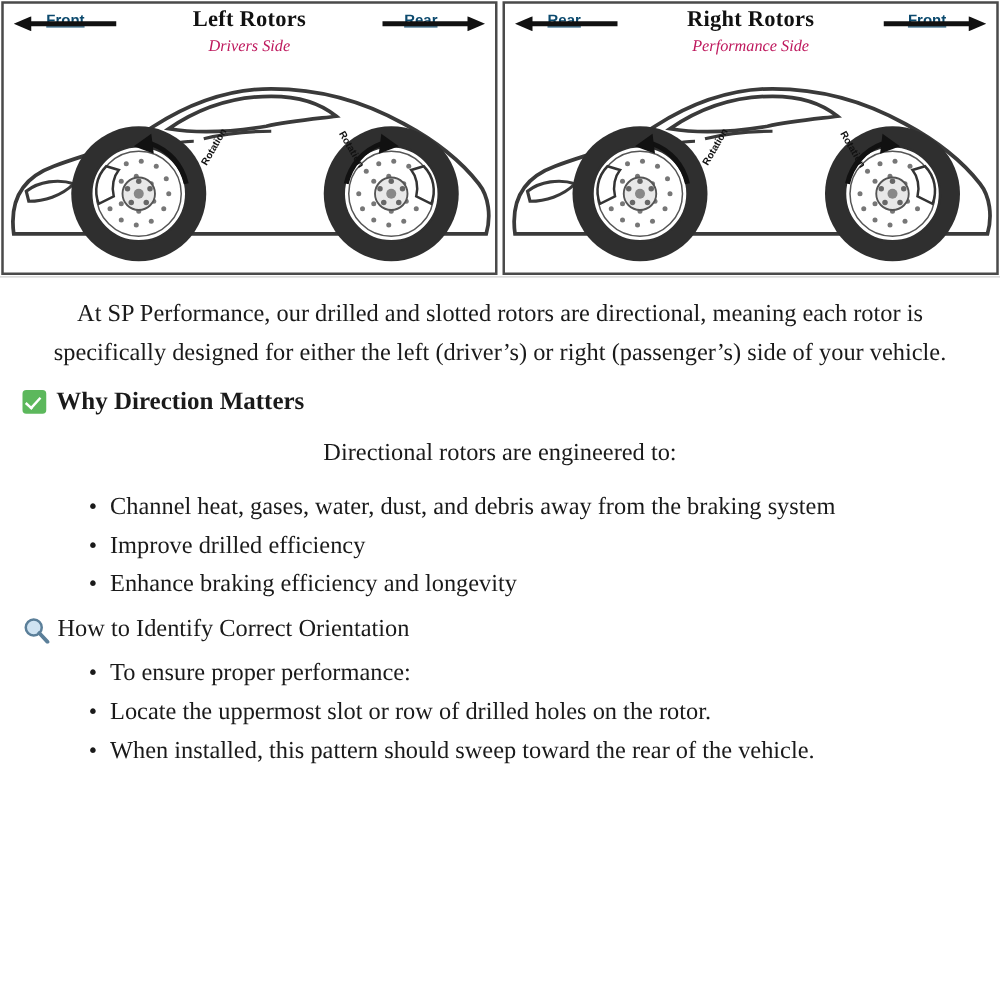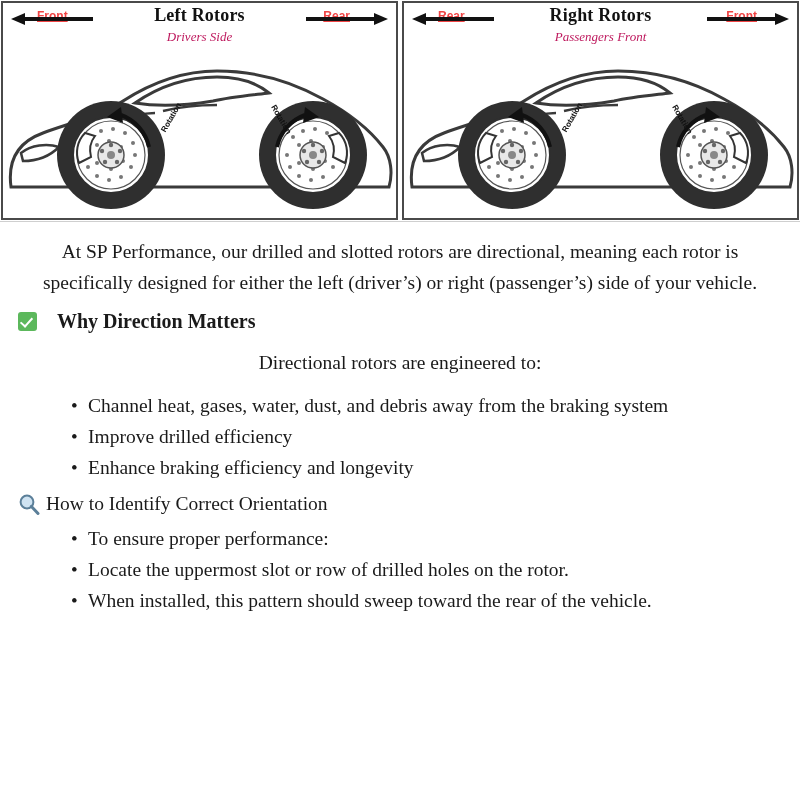--- a/index.html
+++ b/index.html
@@ -63,21 +63,21 @@
     font-size: 13px;
     color: #be185d;
   }
 
   .dir-tag {
     position: absolute;
     top: 6px;
     font-size: 12px;
     font-weight: bold;
     font-family: "Liberation Sans", sans-serif;
-    color: #ef4444;
+    color: #0c4a6e;
     text-decoration: underline;
   }
   .dir-arrow {
     position: absolute;
     top: 10px;
     height: 12px;
   }
 
   .car-svg {
     position: absolute;
@@ -105,21 +105,21 @@
     line-height: 31px;
     margin: 0 0 12px 0;
     text-align: center;
   }
   .heading {
     font-size: 20px;
     font-weight: bold;
     margin: 6px 0 14px 0;
     display: flex;
     align-items: center;
-    gap: 20px;
+    gap: 8px;
   }
   .check-badge {
     display: inline-block;
     width: 19px;
     height: 19px;
     border-radius: 3px;
     background: #5cb85c;
     position: relative;
     flex: 0 0 auto;
   }
@@ -278,21 +278,21 @@
         <path d="M274,110 A44,44 0 0 1 302,78" fill="none" stroke="#111" stroke-width="4"></path>
         <polygon points="302,70 316,80 300,86" fill="#111"></polygon>
       </svg>
 
       <div class="rot-label" style="left:152px; top:110px; transform:rotate(-60deg);">Rotation</div>
       <div class="rot-label" style="left:262px; top:112px; transform:rotate(60deg);">Rotation</div>
     </div>
 
     <div class="panel right">
       <div class="panel-title">Right Rotors</div>
-      <div class="panel-sub">Passengers Front</div>
+      <div class="panel-sub">Performance Side</div>
 
       <div class="dir-tag" style="left:34px;">Rear</div>
       <svg class="dir-arrow" style="left:8px;width:84px;" viewBox="0 0 84 12">
         <polygon points="0,6 14,0 14,12" fill="#111"></polygon>
         <rect x="12" y="4" width="70" height="4" fill="#111"></rect>
       </svg>
 
       <div class="dir-tag" style="right:40px;">Front</div>
       <svg class="dir-arrow" style="right:8px;width:84px;" viewBox="0 0 84 12">
         <polygon points="84,6 70,0 70,12" fill="#111"></polygon>

